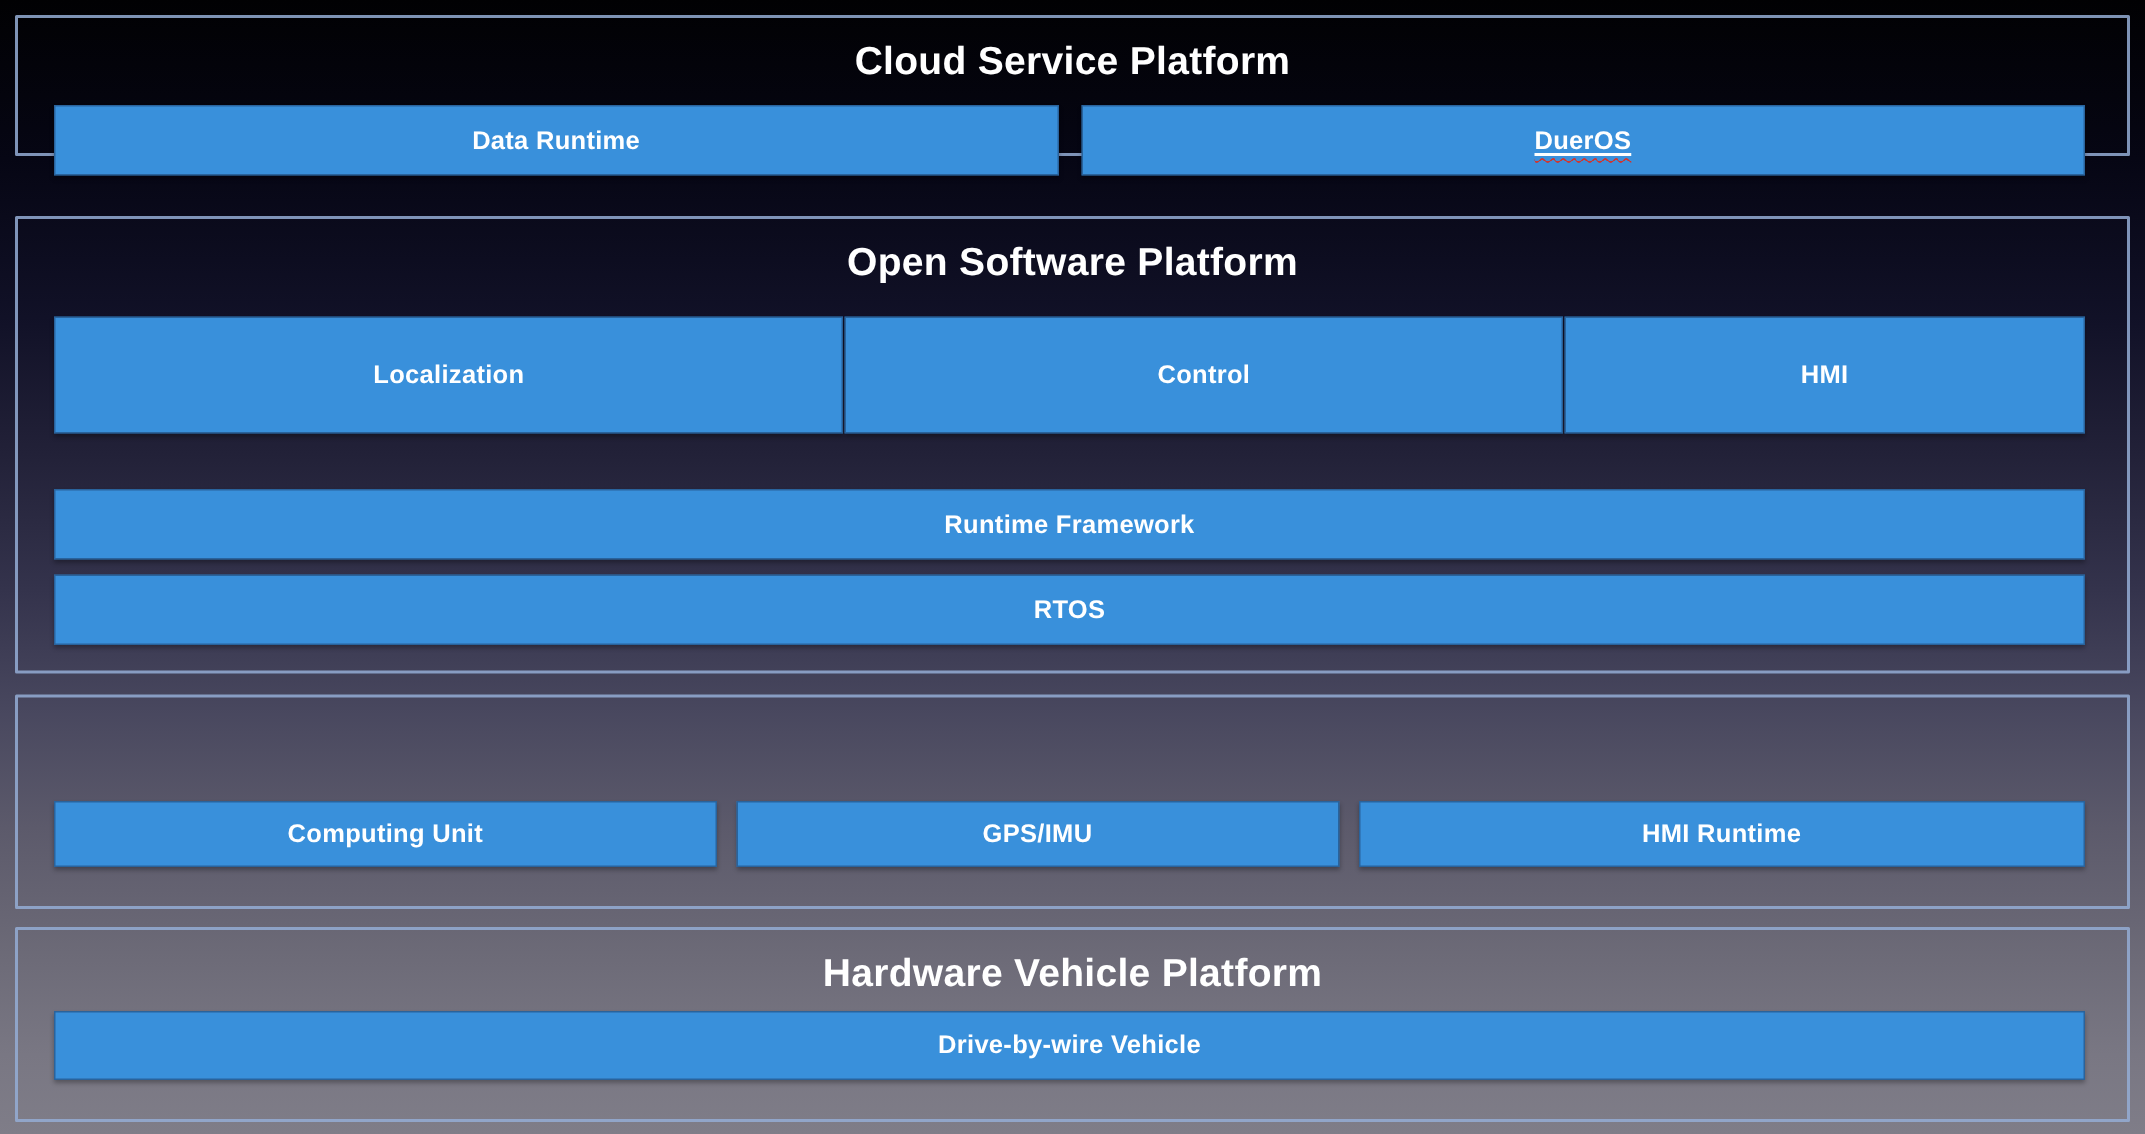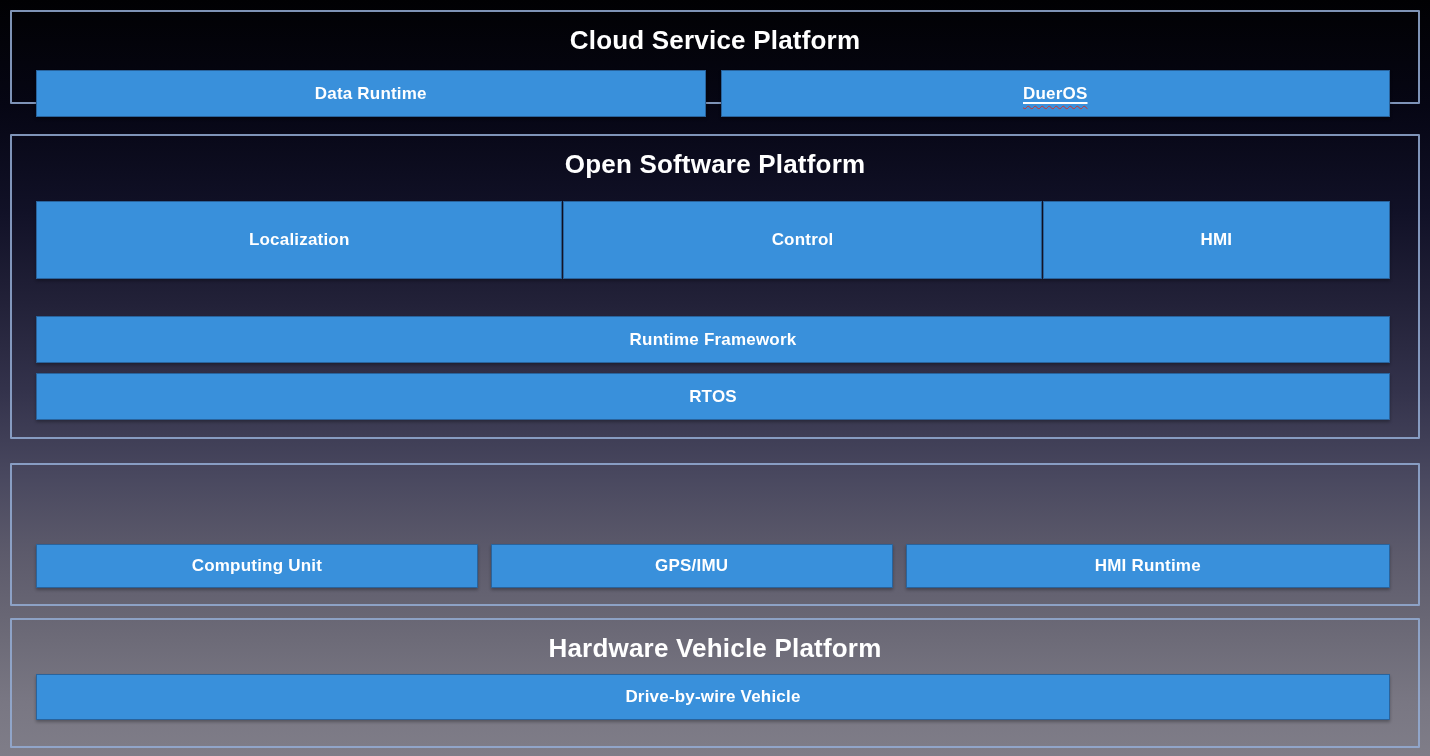--- a/index.html
+++ b/index.html
@@ -61,31 +61,31 @@
     color: #ffffff;
     font-size: 17px;
     font-weight: bold;
     letter-spacing: 0.2px;
   }
   
   #sec-cloud { top: 10px; height: 94px; }
   #sec-cloud .row { top: 58px; height: 47px; gap: 15px; }
   #sec-cloud .box { flex: 1 1 0; }
   
-  #sec-software { top: 134px; height: 305px; }
+  #sec-software { top: 144px; height: 305px; }
   #sec-software .row-modules { top: 65px; height: 78px; gap: 1px; }
   #sec-software .box-localization { flex-grow: 492; }
   #sec-software .box-control      { flex-grow: 481; }
   #sec-software .box-hmi          { flex-grow: 364; }
   #sec-software .row-runtime { top: 180px; height: 47px; }
   #sec-software .row-rtos    { top: 237px; height: 47px; }
   #sec-software .row-runtime .box, #sec-software .row-rtos .box { flex: 1 1 0; }
   
   #sec-hardware { top: 463px; height: 143px; }
-  #sec-hardware .row { top: 79px; height: 44px; gap: 13px; }
+  #sec-hardware .row { top: 69px; height: 44px; gap: 13px; }
   #sec-hardware .box-computing-unit { flex-grow: 398; }
   #sec-hardware .box-gps-imu       { flex-grow: 420; }
   #sec-hardware .box-hmi-device    { flex-grow: 484; }
   
   #sec-vehicle { top: 618px; height: 130px; }
   #sec-vehicle .row { top: 54px; height: 46px; }
   #sec-vehicle .box { flex: 1 1 0; }
   
   .underlined {
     text-decoration: underline solid;

